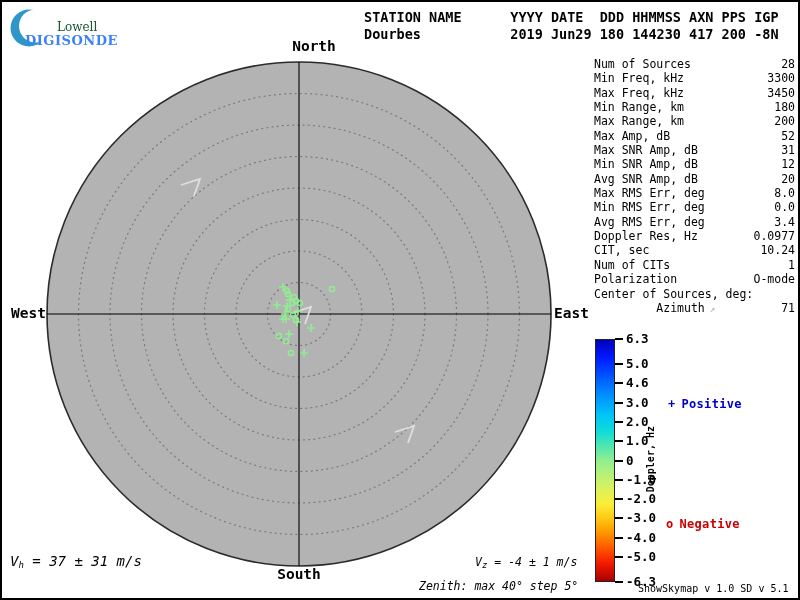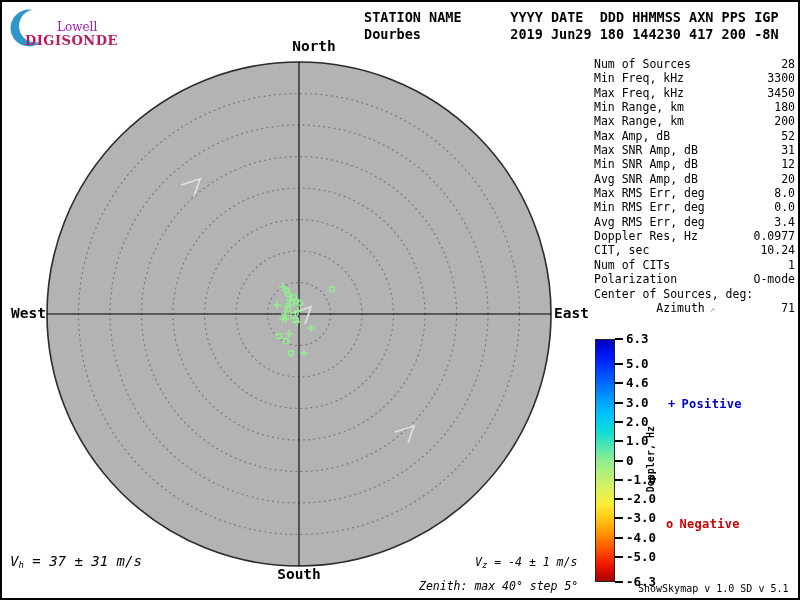--- a/index.html
+++ b/index.html
@@ -4,22 +4,22 @@
 <style>
   html,body{margin:0;padding:0;background:#ffffff;}
   .page{
     position:relative;width:800px;height:600px;box-sizing:border-box;
     background:#ffffff;border:2px solid #000;overflow:hidden;
     font-family:"DejaVu Sans Mono","Liberation Mono",monospace;color:#000;
   }
   .abs{position:absolute;}
   
   .logo{left:8px;top:5px;width:130px;height:42px;}
-  .logo-lowell{position:absolute;left:47px;top:13px;font-family:"DejaVu Serif","Liberation Serif",serif;font-size:12px;color:#a21caf;}
-  .logo-digisonde{position:absolute;left:15px;top:26px;font-family:"DejaVu Serif","Liberation Serif",serif;font-size:13px;font-weight:bold;color:#be185d;letter-spacing:0.5px;}
+  .logo-lowell{position:absolute;left:47px;top:13px;font-family:"DejaVu Serif","Liberation Serif",serif;font-size:12px;color:#14532d;}
+  .logo-digisonde{position:absolute;left:15px;top:26px;font-family:"DejaVu Serif","Liberation Serif",serif;font-size:13px;font-weight:bold;color:#3b82f6;letter-spacing:0.5px;}
   
   .hdr{left:362px;top:7px;font-size:13.5px;font-weight:bold;white-space:pre;line-height:17px;}
   .hdr2{top:24px;}
   
   .compass{font-size:14.5px;font-weight:bold;}
   .c-north{left:262px;top:36px;width:100px;text-align:center;}
   .c-south{left:247px;top:564px;width:100px;text-align:center;}
   .c-west{left:8px;top:303px;width:36px;text-align:right;}
   .c-east{left:552px;top:303px;}
   

